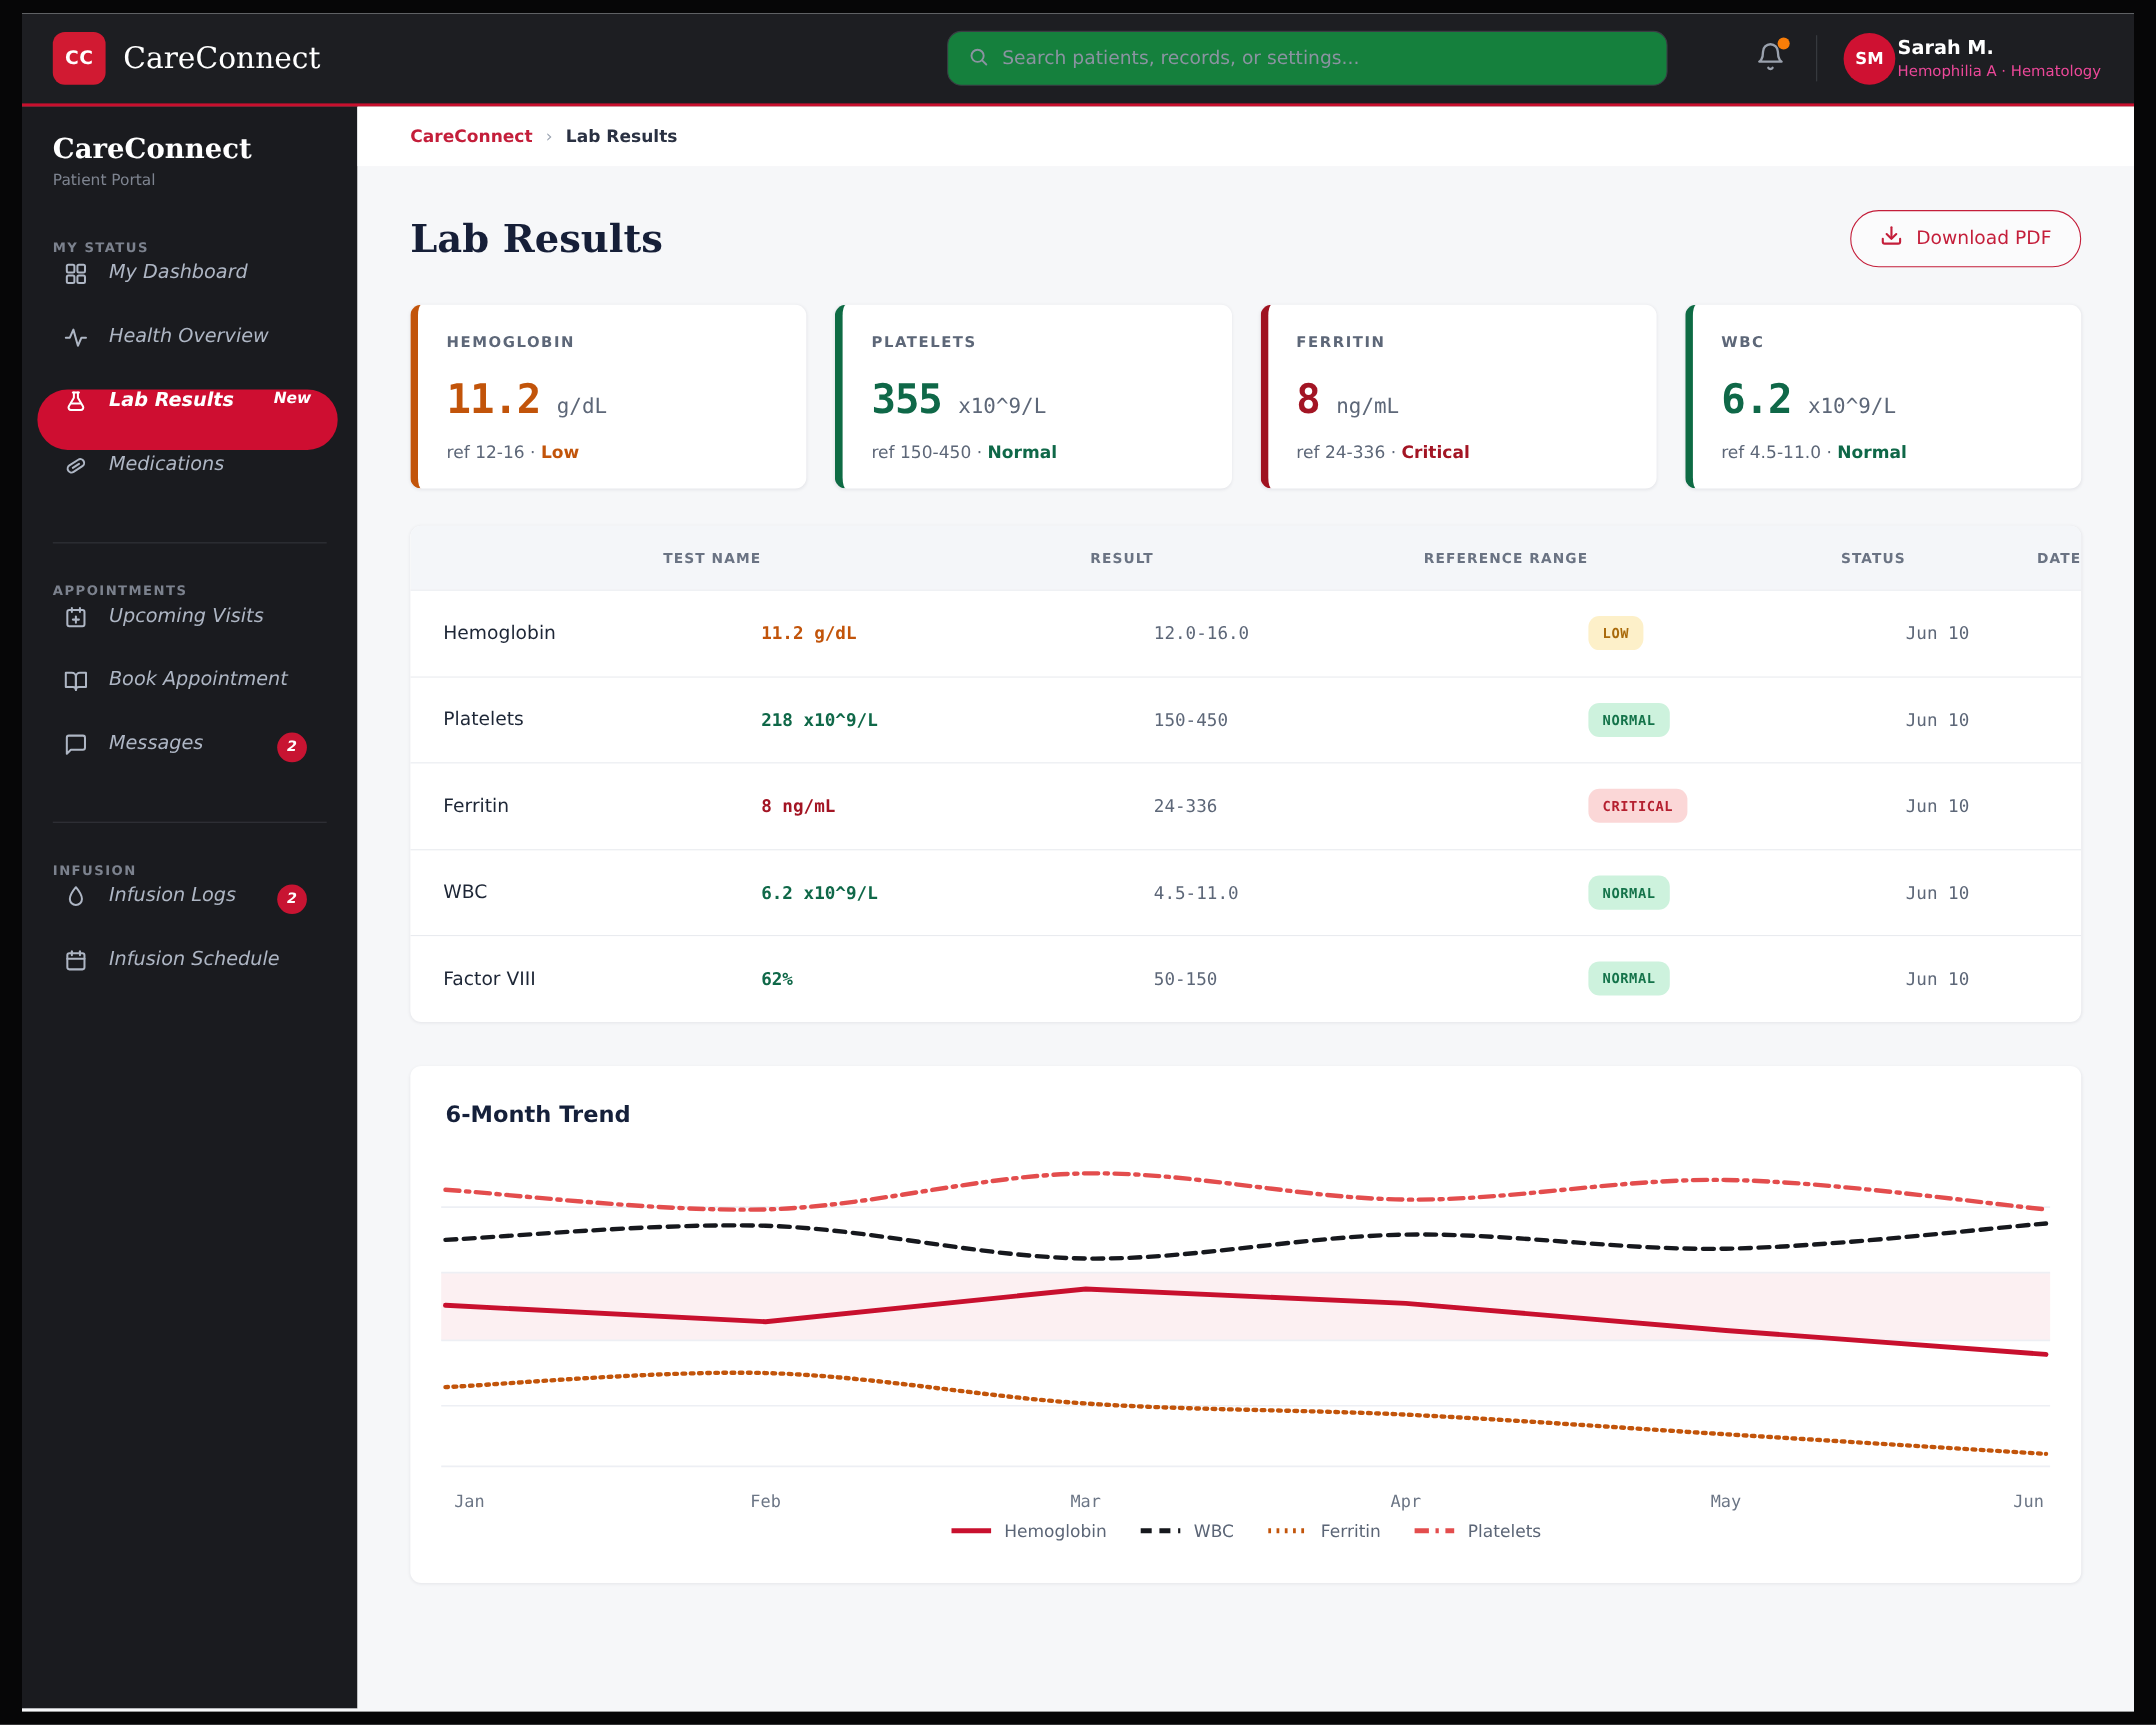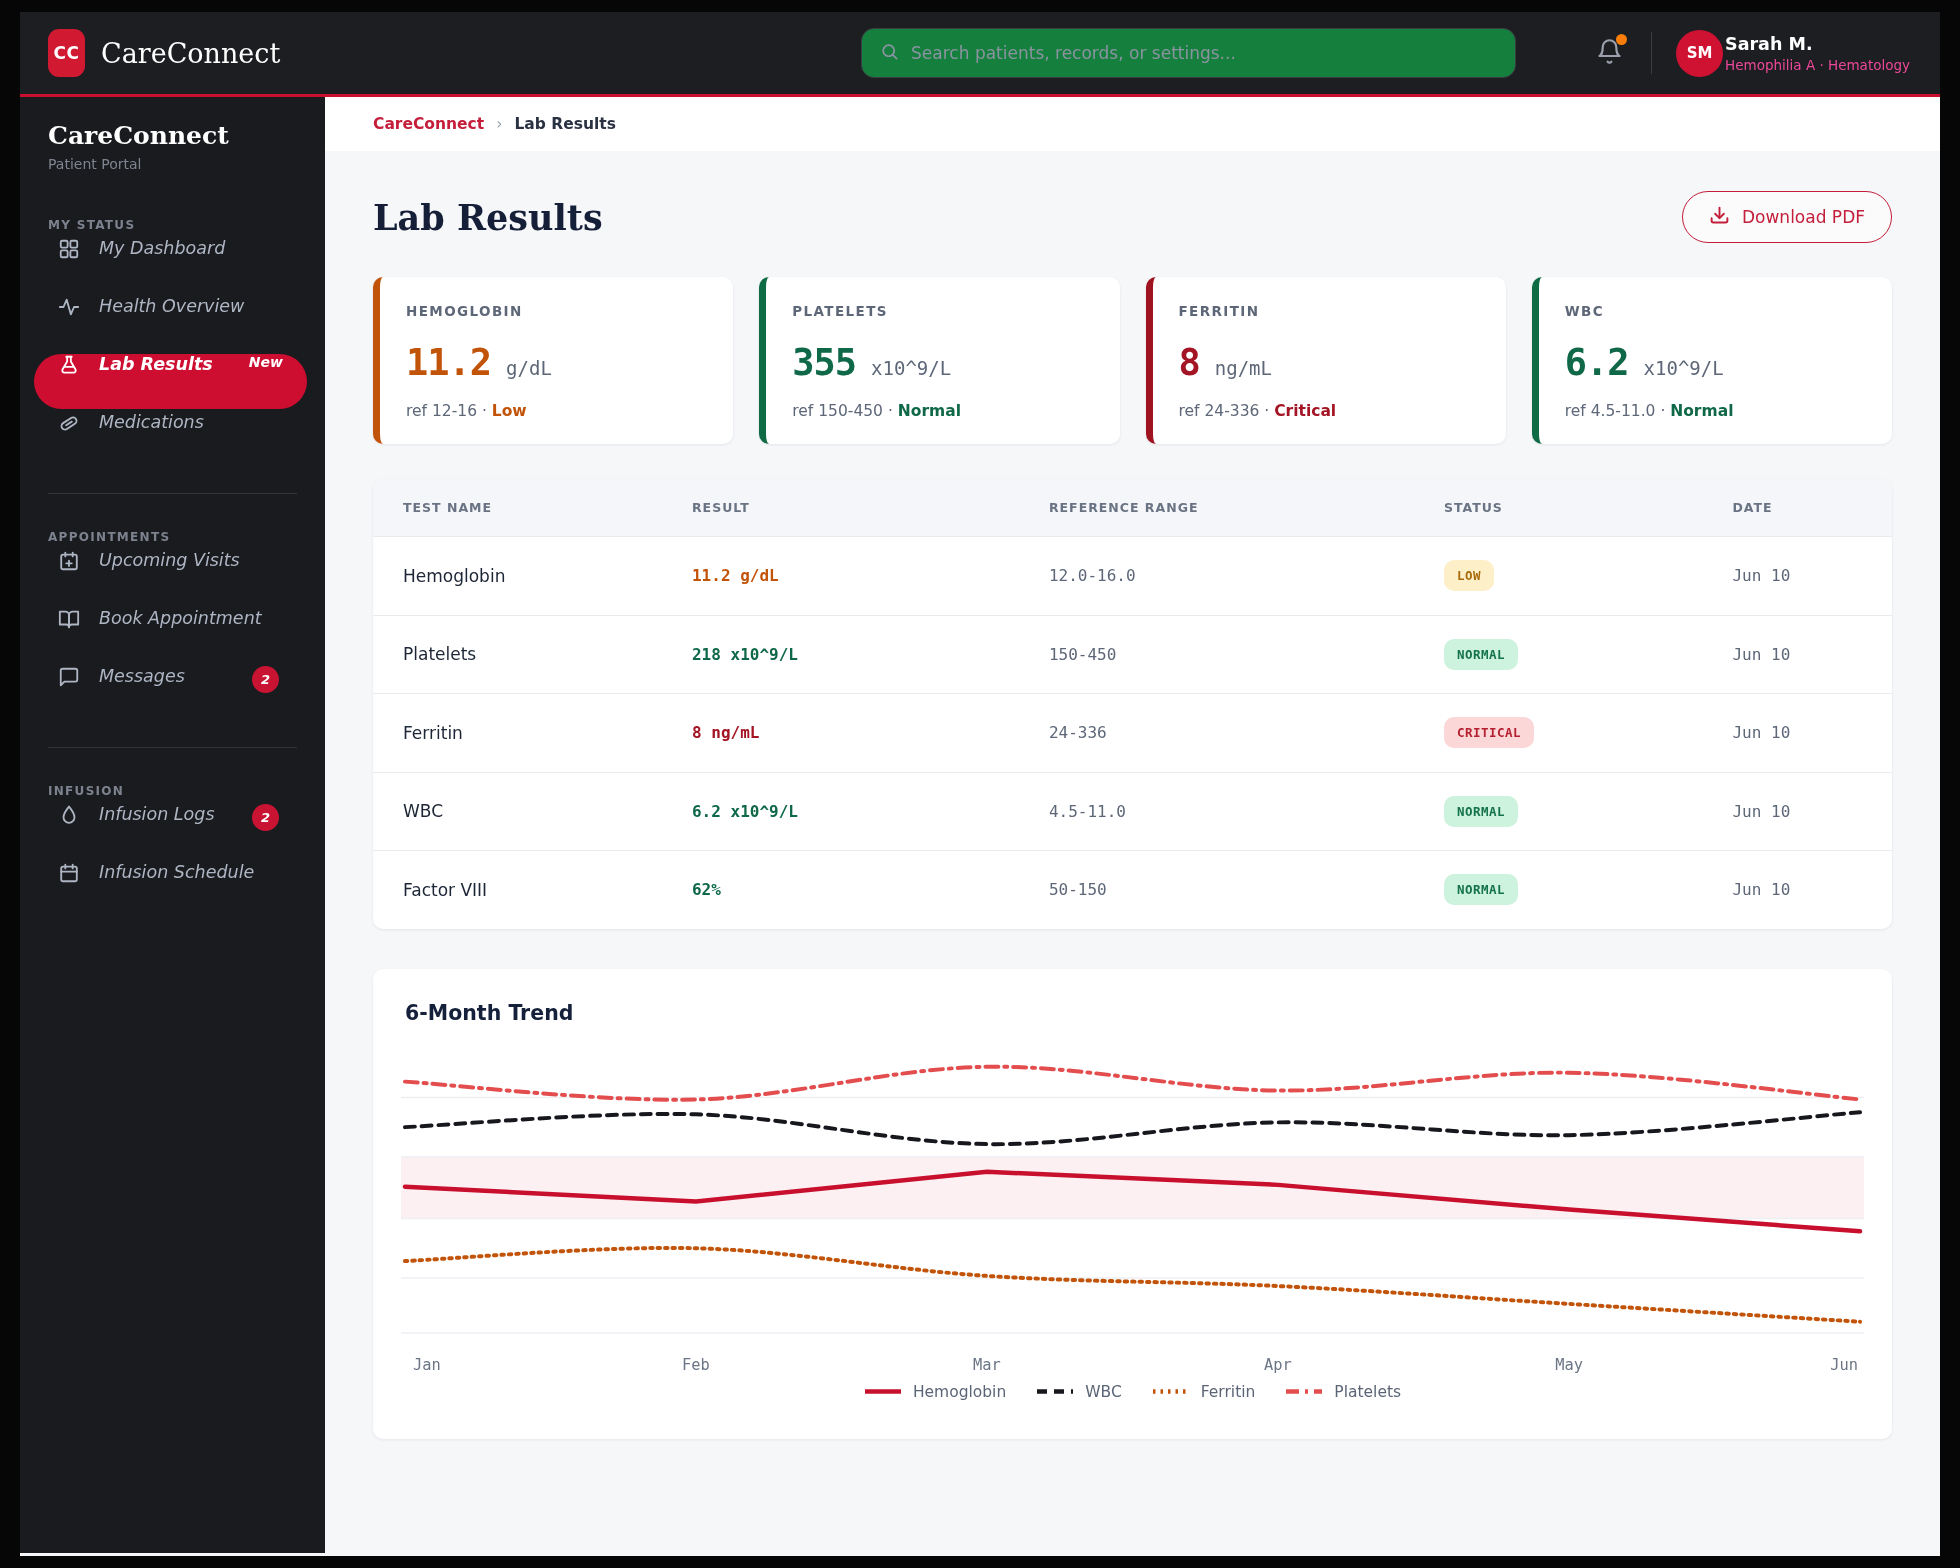--- a/index.html
+++ b/index.html
@@ -3,21 +3,21 @@
 <meta charset="utf-8">
 <style>
   * { margin:0; padding:0; box-sizing:border-box; }
   html,body { width:1960px; height:1568px; }
   body { background:#060607; font-family:"DejaVu Sans", sans-serif; overflow:hidden; }
   .frame { position:absolute; left:20px; top:12px; width:1920px; height:1544px; background:#f6f7f9; overflow:hidden; }
 
   
   .topbar { height:85px; background:#1d1e22; border-bottom:3px solid #c8102e; display:flex; align-items:center; padding:0 30px 0 28px; }
   .brand { display:flex; align-items:center; gap:16px; cursor:pointer; }
-  .logo { width:37px; height:48px; border-radius:11px; background:#d11a32; color:#fff; display:flex; align-items:center; justify-content:center; font-weight:bold; font-size:17px; letter-spacing:.5px; }
+  .logo { width:48px; height:48px; border-radius:11px; background:#d11a32; color:#fff; display:flex; align-items:center; justify-content:center; font-weight:bold; font-size:17px; letter-spacing:.5px; }
   .brand-name { font-family:"DejaVu Serif", serif; font-size:27px; color:#ffffff; }
   .search { width:655px; height:50px; margin-left:auto; background:#15803d; border:1px solid #3a3d44; border-radius:13px; display:flex; align-items:center; padding:0 18px; gap:12px; }
   .search svg { flex:none; }
   .search input { background:transparent; border:none; outline:none; color:#c7ccd6; font-size:17px; width:100%; font-family:"DejaVu Sans", sans-serif; }
   .search input::placeholder { color:#8b93a1; }
   .top-right { display:flex; align-items:center; gap:24px; margin-left:76px; }
   .bell { position:relative; background:none; border:none; color:#9aa1ad; cursor:pointer; padding:4px; }
   .bell-dot { position:absolute; top:0; right:0; width:11px; height:11px; border-radius:50%; background:#f97d08; }
   .vdiv { width:1px; height:42px; background:#3a3c42; }
   .user { display:flex; align-items:center; gap:2px; cursor:pointer; }
@@ -61,21 +61,21 @@
   .card-val { font-size:37px; font-weight:bold; letter-spacing:-1px; }
   .low  .card-val { color:#c2540a; } .normal .card-val { color:#0f6848; } .critical .card-val { color:#a31524; }
   .card-unit { font-size:19px; color:#5d6778; }
   .card-ref { margin-top:18px; font-size:15.5px; color:#5d6778; }
   .card-status { font-weight:bold; }
   .low  .card-status { color:#c2540a; } .normal .card-status { color:#0f6848; } .critical .card-status { color:#a31524; }
 
   
   .table-card { margin-top:34px; background:#ffffff; border-radius:10px; box-shadow:0 1px 3px rgba(20,30,50,.08); overflow:hidden; }
   .t-head, .t-row { display:grid; grid-template-columns:21% 23.5% 26% 19% 10.5%; align-items:center; }
-  .t-head { background:#f4f6f9; height:58px; font-size:12.5px; font-weight:bold; letter-spacing:1px; color:#6a7383; }
+  .t-head { background:#f4f6f9; height:58px; font-size:12.5px; font-weight:bold; letter-spacing:1px; color:#6a7383;text-align:right; }
   .t-row { height:78.5px; border-top:1px solid #e9ebef; }
   .t-cell:first-child { padding-left:30px; }
   .t-name { font-size:17px; color:#1d2636; }
   .t-result { font-family:"DejaVu Sans Mono", monospace; font-size:16px; font-weight:bold; }
   .t-result.low { color:#c2540a; } .t-result.normal { color:#0f6848; } .t-result.critical { color:#a31524; }
   .t-range, .t-date { font-family:"DejaVu Sans Mono", monospace; font-size:16px; color:#5d6778; }
   .badge { display:inline-block; font-family:"DejaVu Sans Mono", monospace; font-size:12.5px; font-weight:bold; letter-spacing:.5px; padding:8px 13px; border-radius:10px; }
   .badge.low { background:#fdf0c9; color:#a96a0b; }
   .badge.normal { background:#cdf2dd; color:#14734a; }
   .badge.critical { background:#fbd7d7; color:#b52030; }

